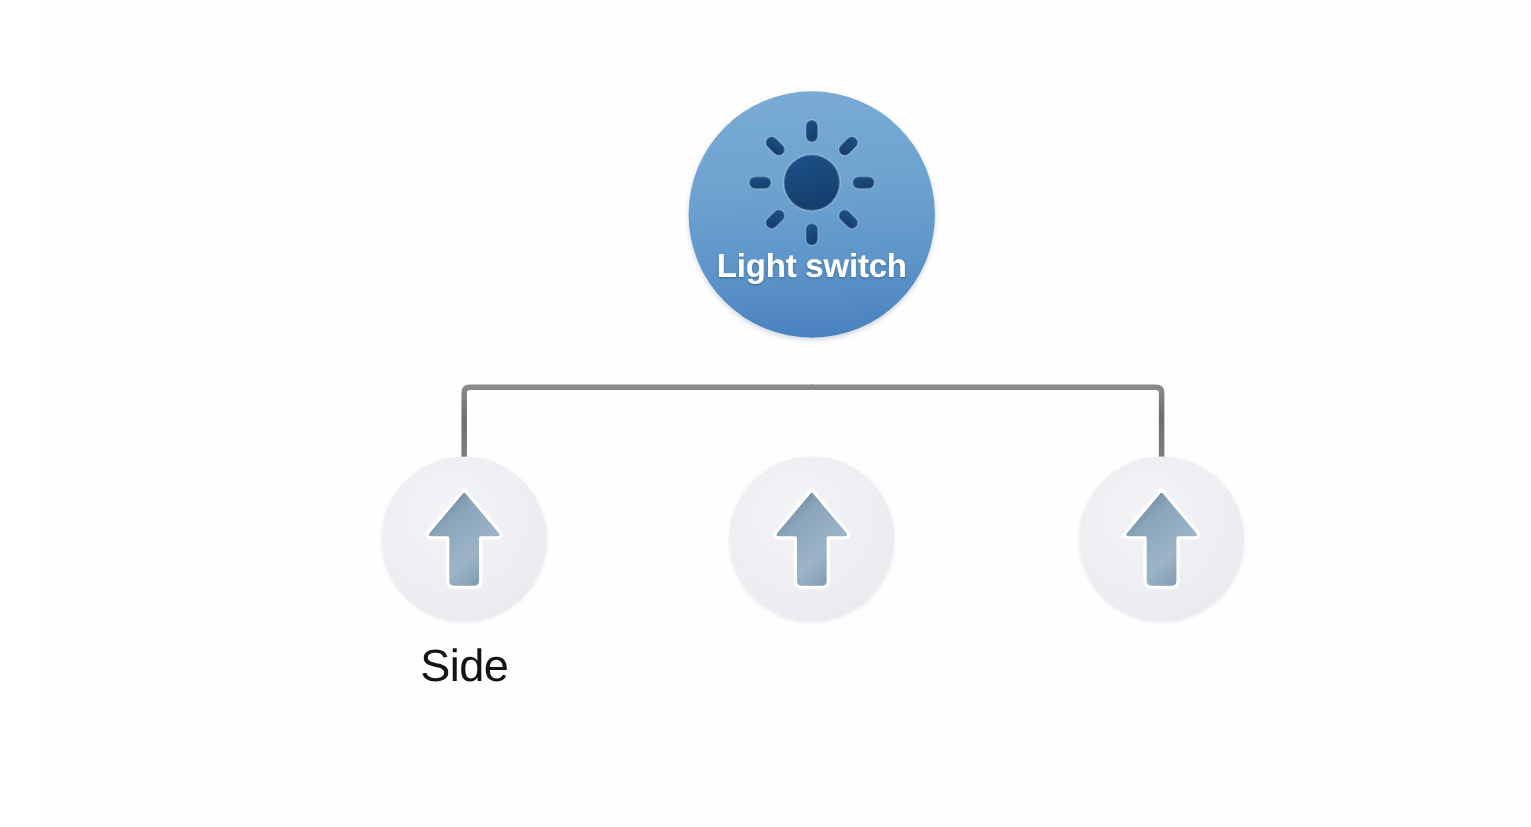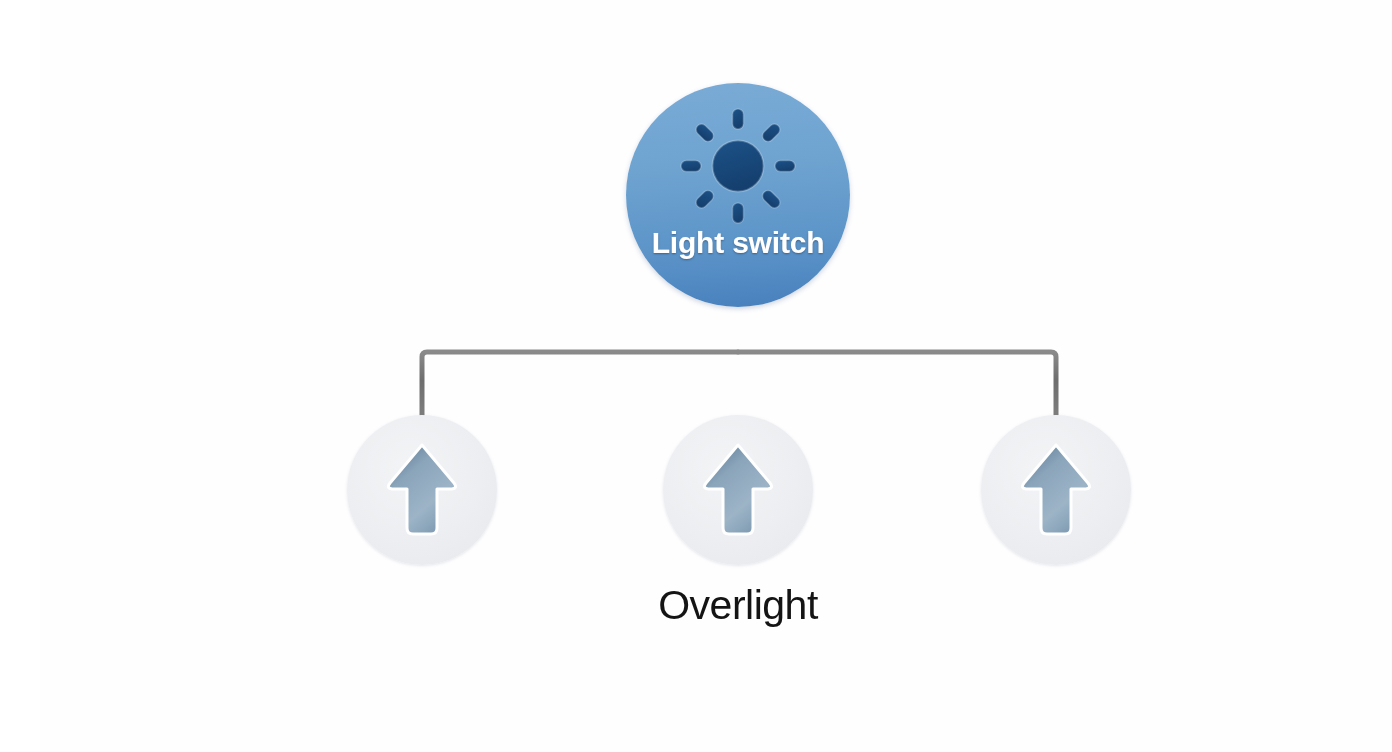--- a/index.html
+++ b/index.html
@@ -171,36 +171,36 @@
         <linearGradient id="arrGrad1" x1="0.1" y1="0" x2="0.75" y2="1">
           <stop offset="0%" stop-color="#5b7a92"></stop>
           <stop offset="32%" stop-color="#8aa4ba"></stop>
           <stop offset="70%" stop-color="#9db4c7"></stop>
           <stop offset="100%" stop-color="#7c99b0"></stop>
         </linearGradient>
       </defs>
       <path d="M37,3 L69,41 Q73,46 67,47 L52,47 L52,86 Q52,92 46,92 L28,92 Q22,92 22,86 L22,47 L7,47 Q1,46 5,41 Z" fill="url(#arrGrad1)" stroke="#ffffff" stroke-width="3" stroke-linejoin="round"></path>
     </svg>
   </div>
+  <div class="leaf-label label-1">Side</div>
 
   <div class="leaf-node leaf-2">
     <div class="leaf-circle"></div>
     <svg class="leaf-arrow" viewBox="0 0 74 96" aria-hidden="true">
       <defs>
         <linearGradient id="arrGrad2" x1="0.1" y1="0" x2="0.75" y2="1">
           <stop offset="0%" stop-color="#5b7a92"></stop>
           <stop offset="32%" stop-color="#8aa4ba"></stop>
           <stop offset="70%" stop-color="#9db4c7"></stop>
           <stop offset="100%" stop-color="#7c99b0"></stop>
         </linearGradient>
       </defs>
       <path d="M37,3 L69,41 Q73,46 67,47 L52,47 L52,86 Q52,92 46,92 L28,92 Q22,92 22,86 L22,47 L7,47 Q1,46 5,41 Z" fill="url(#arrGrad2)" stroke="#ffffff" stroke-width="3" stroke-linejoin="round"></path>
     </svg>
   </div>
-  <div class="leaf-label label-2">Overlight</div>
 
   <div class="leaf-node leaf-3">
     <div class="leaf-circle"></div>
     <svg class="leaf-arrow" viewBox="0 0 74 96" aria-hidden="true">
       <defs>
         <linearGradient id="arrGrad3" x1="0.1" y1="0" x2="0.75" y2="1">
           <stop offset="0%" stop-color="#5b7a92"></stop>
           <stop offset="32%" stop-color="#8aa4ba"></stop>
           <stop offset="70%" stop-color="#9db4c7"></stop>
           <stop offset="100%" stop-color="#7c99b0"></stop>

